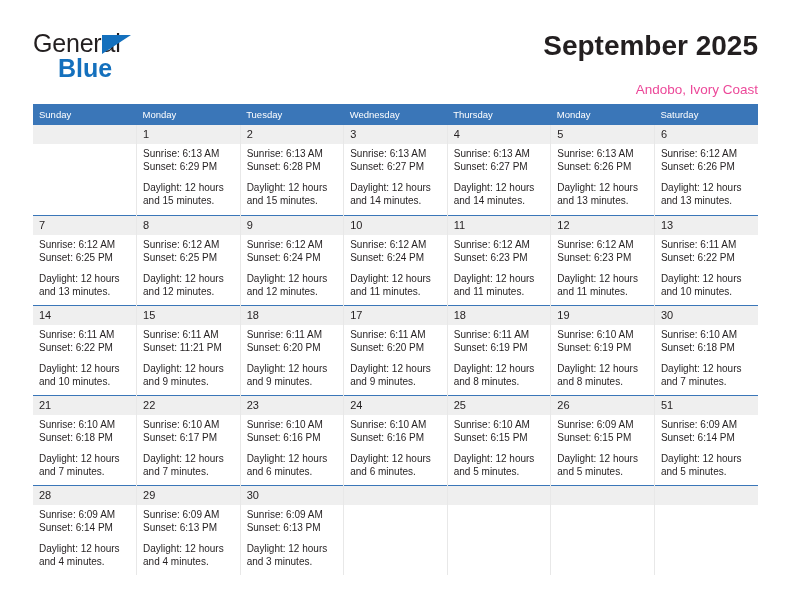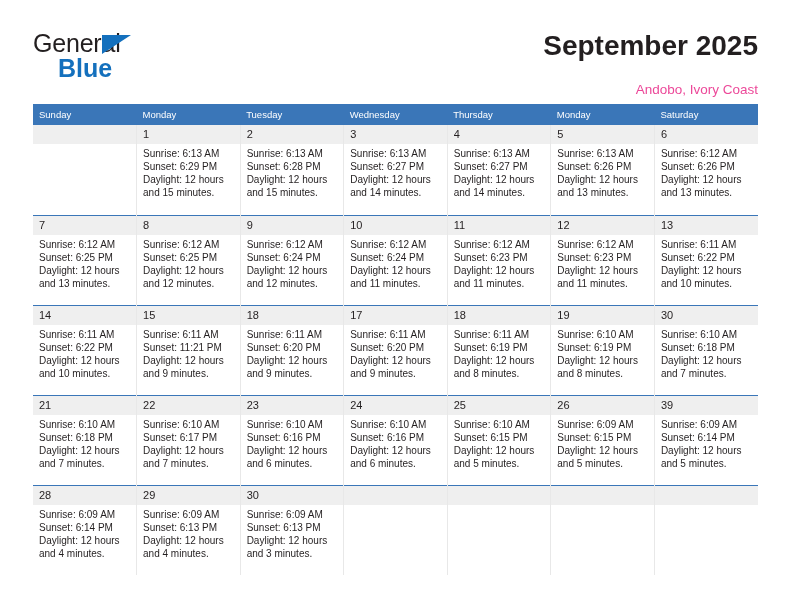--- a/index.html
+++ b/index.html
@@ -126,21 +126,21 @@
     height: 19px;
   }
   .daynum.empty { color: transparent; }
   .detail {
     padding: 3px 5px 0 6px;
     font-size: 10px;
     color: #231f20;
     line-height: 13.1px;
   }
   .detail div { white-space: nowrap; }
-  .detail .daylight { white-space: normal; }
+  .detail .daylight { white-space: normal; margin-top: 8px; }
 </style>
 </head>
 <body>
 
 <div class="page">
 
   <div class="header">
 
     <div class="brand">
       <span class="brand-general">General</span>
@@ -380,21 +380,21 @@
           </td>
           <td>
             <span class="daynum">26</span>
             <div class="detail">
               <div>Sunrise: 6:09 AM</div>
               <div>Sunset: 6:15 PM</div>
               <div class="daylight">Daylight: 12 hours and 5 minutes.</div>
             </div>
           </td>
           <td>
-            <span class="daynum">39</span>
+            <span class="daynum">51</span>
             <div class="detail">
               <div>Sunrise: 6:09 AM</div>
               <div>Sunset: 6:14 PM</div>
               <div class="daylight">Daylight: 12 hours and 5 minutes.</div>
             </div>
           </td>
         </tr>
         <tr class="week-row">
           <td class="first-col">
             <span class="daynum">28</span>

